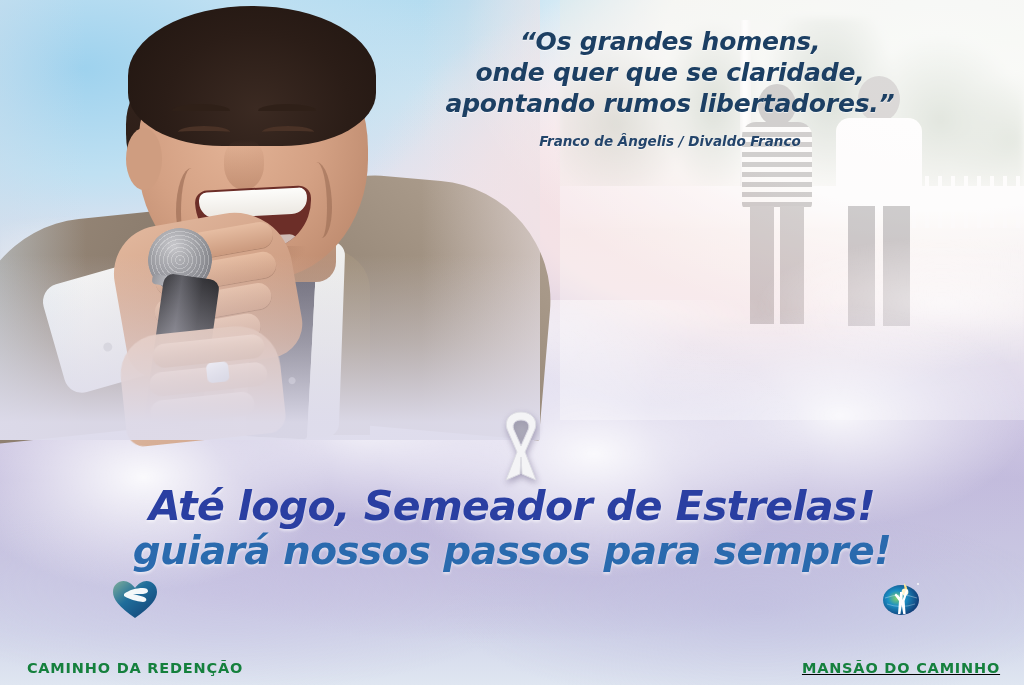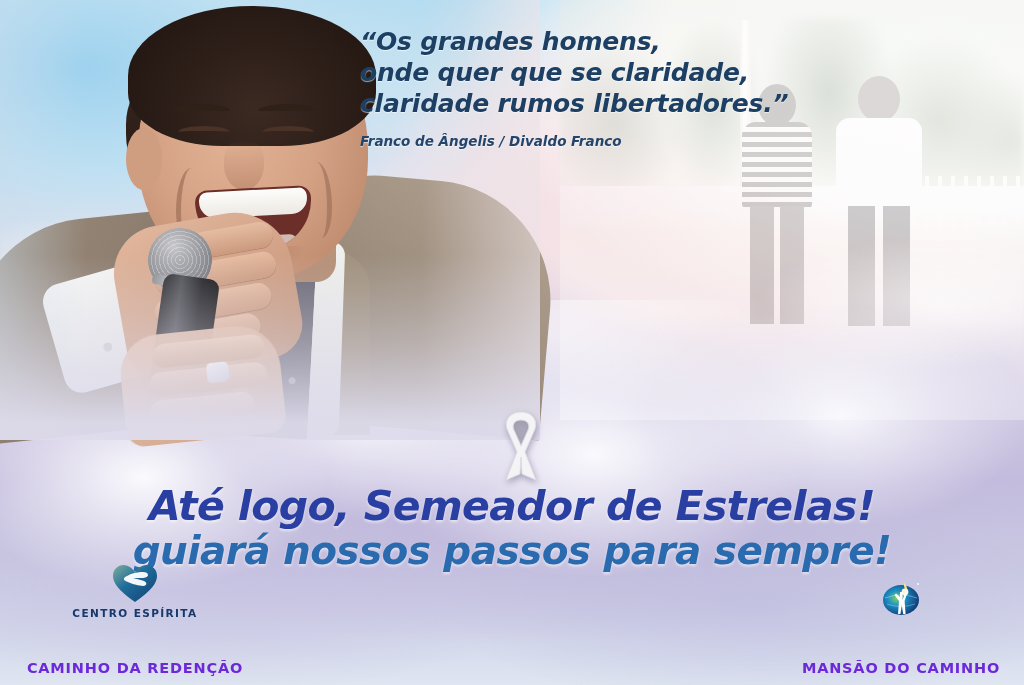--- a/index.html
+++ b/index.html
@@ -284,21 +284,21 @@
     pointer-events:none;
     background:
       linear-gradient(180deg, rgba(224,222,236,0) 58%, rgba(226,224,238,.45) 78%, rgba(222,220,236,.95) 96%),
       linear-gradient(90deg, rgba(200,220,236,.45) 0%, rgba(200,220,236,0) 16%),
       linear-gradient(270deg, rgba(236,226,230,.55) 0%, rgba(236,226,230,0) 22%);
   }
 
   
   .quote-block {
     position:absolute; right:44px; top:26px; width:620px;
-    text-align:left;
+    text-align:center;
   }
   .quote-line {
     font-family:"DejaVu Sans", sans-serif;
     font-style:italic; font-weight:bold;
     font-size:25px; line-height:31px;
     letter-spacing:-.2px;
     color:#1c3f63;
     white-space:nowrap;
     text-shadow:0 1px 1px rgba(255,255,255,.6);
   }
@@ -328,31 +328,31 @@
     white-space:nowrap;
     text-shadow:0 2px 3px rgba(255,255,255,.55);
   }
   .hl1 { font-size:41px; line-height:45px; color:#2a3fa2;text-align:center; }
   .hl2 { font-size:39px; line-height:44px; color:#2b52ab; }
   .hl3 { font-size:39px; line-height:44px; color:#2a6aae; }
 
   
   .logo { position:absolute; bottom:8px; text-align:center; }
   .logo-left  { left:20px;  width:230px; }
-  .logo-right { right:8px;  width:230px; }
+  .logo-right { right:8px;  width:230px;text-decoration:underline; }
   .logo-mark  { display:block; margin:0 auto 3px; }
   .logo-l1 {
     font-family:"DejaVu Sans", sans-serif;
     font-weight:bold; font-size:10.5px; letter-spacing:1.4px;
     color:#16386b; line-height:13px;
   }
   .logo-l2 {
     font-family:"DejaVu Sans", sans-serif;
     font-weight:bold; font-size:14.5px; letter-spacing:.8px;
-    color:#6d28d9; line-height:17px;margin-top:40px;
+    color:#15803d; line-height:17px;margin-top:40px;
   }
 </style>
 </head>
 <body>
 
 <div id="poster">
 
   <div class="bg-sky"></div>
 
   <div class="bg-photo">
@@ -419,21 +419,21 @@
         <div class="gf gf2"></div>
         <div class="gf gf3"></div>
       <div class="ring-jewel"></div>
     </div>
   </div>
   <div class="portrait-fade"></div>
 
   <div class="quote-block">
     <div class="quote-line">“Os grandes homens,</div>
     <div class="quote-line">onde quer que se claridade,</div>
-    <div class="quote-line">claridade rumos libertadores.”</div>
+    <div class="quote-line">apontando rumos libertadores.”</div>
     <div class="quote-credit">Franco de Ângelis / Divaldo Franco</div>
   </div>
 
   <div class="ribbon-wrap">
     <svg width="70" height="82" viewBox="0 0 70 82" aria-hidden="true">
       <path d="M35 4 C24 4 18 12 21 21 L31 44 L20 72 L34 66 L35 49 L36 66 L50 72 L39 44 L49 21 C52 12 46 4 35 4 Z
                M35 12 C41 12 44 16 42.5 21 L35 38 L27.5 21 C26 16 29 12 35 12 Z" fill="#f4f4f6" stroke="#dcdce2" stroke-width="1"></path>
       <path d="M35 13 C40 13 43 16.5 41.8 20.8 L35 36 L28.2 20.8 C27 16.5 30 13 35 13 Z" fill="#9b9aa6" opacity=".55"></path>
     </svg>
   </div>
@@ -450,21 +450,20 @@
           <stop offset="0%" stop-color="#7fae9a"></stop>
           <stop offset="42%" stop-color="#1f6d9b"></stop>
           <stop offset="100%" stop-color="#123f72"></stop>
         </linearGradient>
       </defs>
       <path d="M24 38 C8 27 2 19 2 12 C2 5 7 1 12.5 1 C17 1 21 4 24 8 C27 4 31 1 35.5 1 C41 1 46 5 46 12 C46 19 40 27 24 38 Z" fill="url(#hg)"></path>
       <path d="M13 14 C18 10 25 8 32 8 C35 8 37 9 37 11 C37 13 34 14 31 14 L22 14
                C26 15 30 16 33 17 C35.5 18 36 20 34.5 21.3 C33 22.6 29 21.8 25 20.8
                C21 19.8 16 18 13 16 Z" fill="#ffffff" opacity=".95"></path>
     </svg>
-    <div class="logo-l1">CENTRO ESPÍRITA</div>
     <div class="logo-l2">CAMINHO DA REDENÇÃO</div>
   </div>
 
   <div class="logo logo-right">
     <svg class="logo-mark" width="46" height="44" viewBox="0 0 46 44" aria-hidden="true">
       <defs>
         <radialGradient id="gg" cx="38%" cy="44%" r="66%">
           <stop offset="0%" stop-color="#7fd06b"></stop>
           <stop offset="38%" stop-color="#1b8fc4"></stop>
           <stop offset="100%" stop-color="#10346f"></stop>

